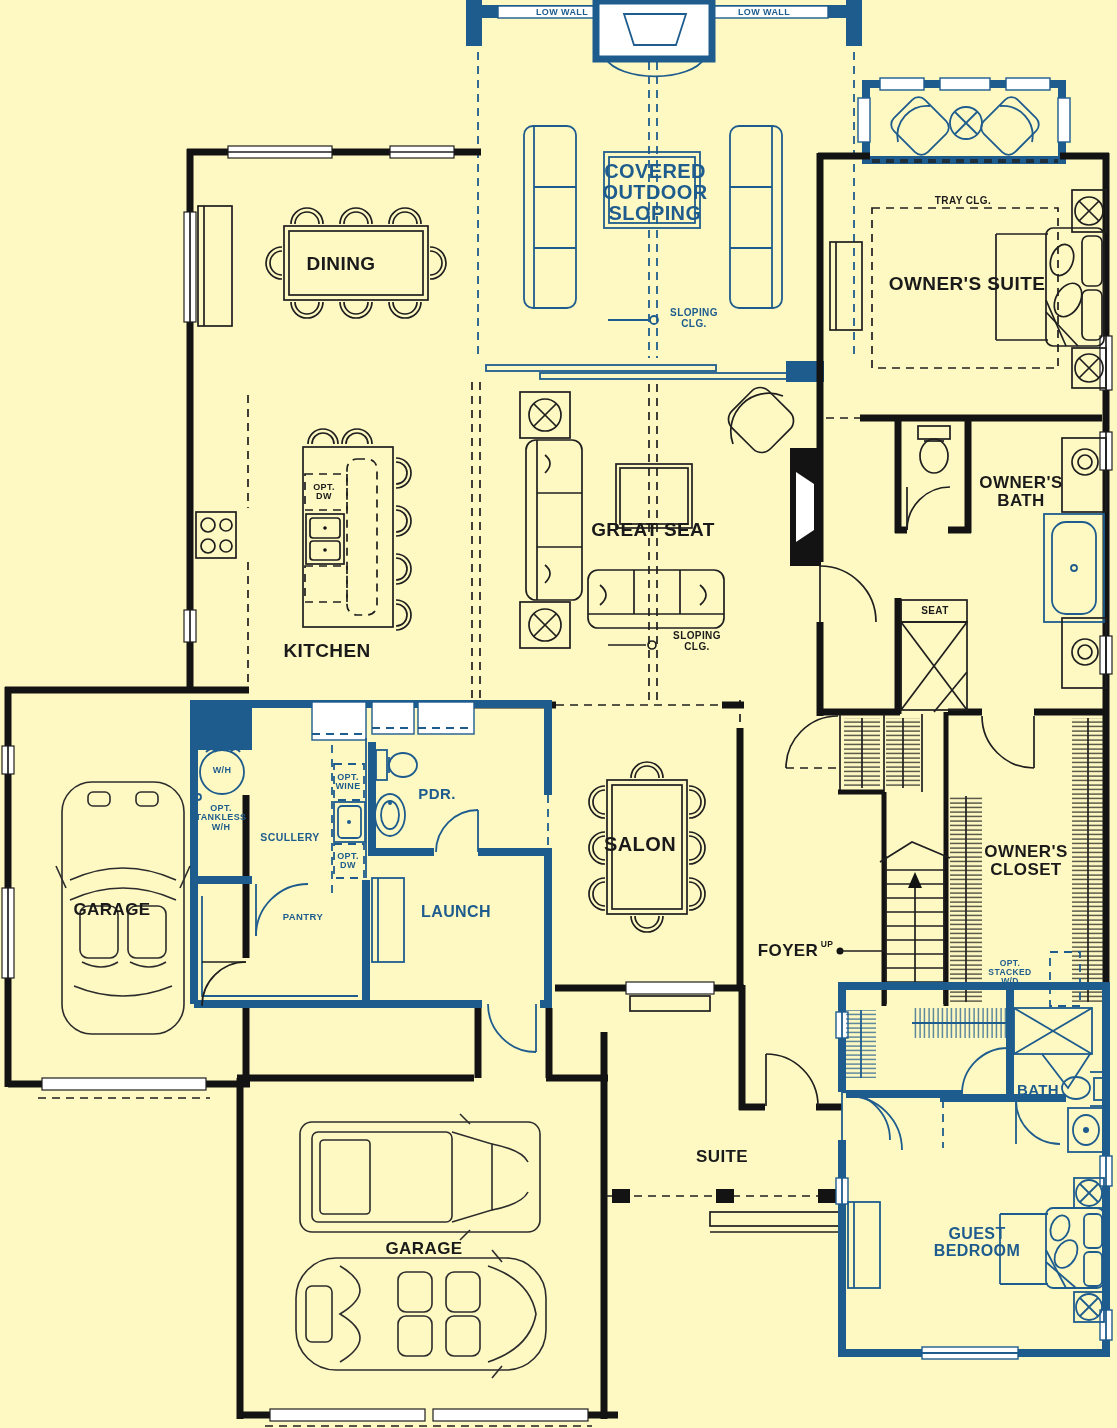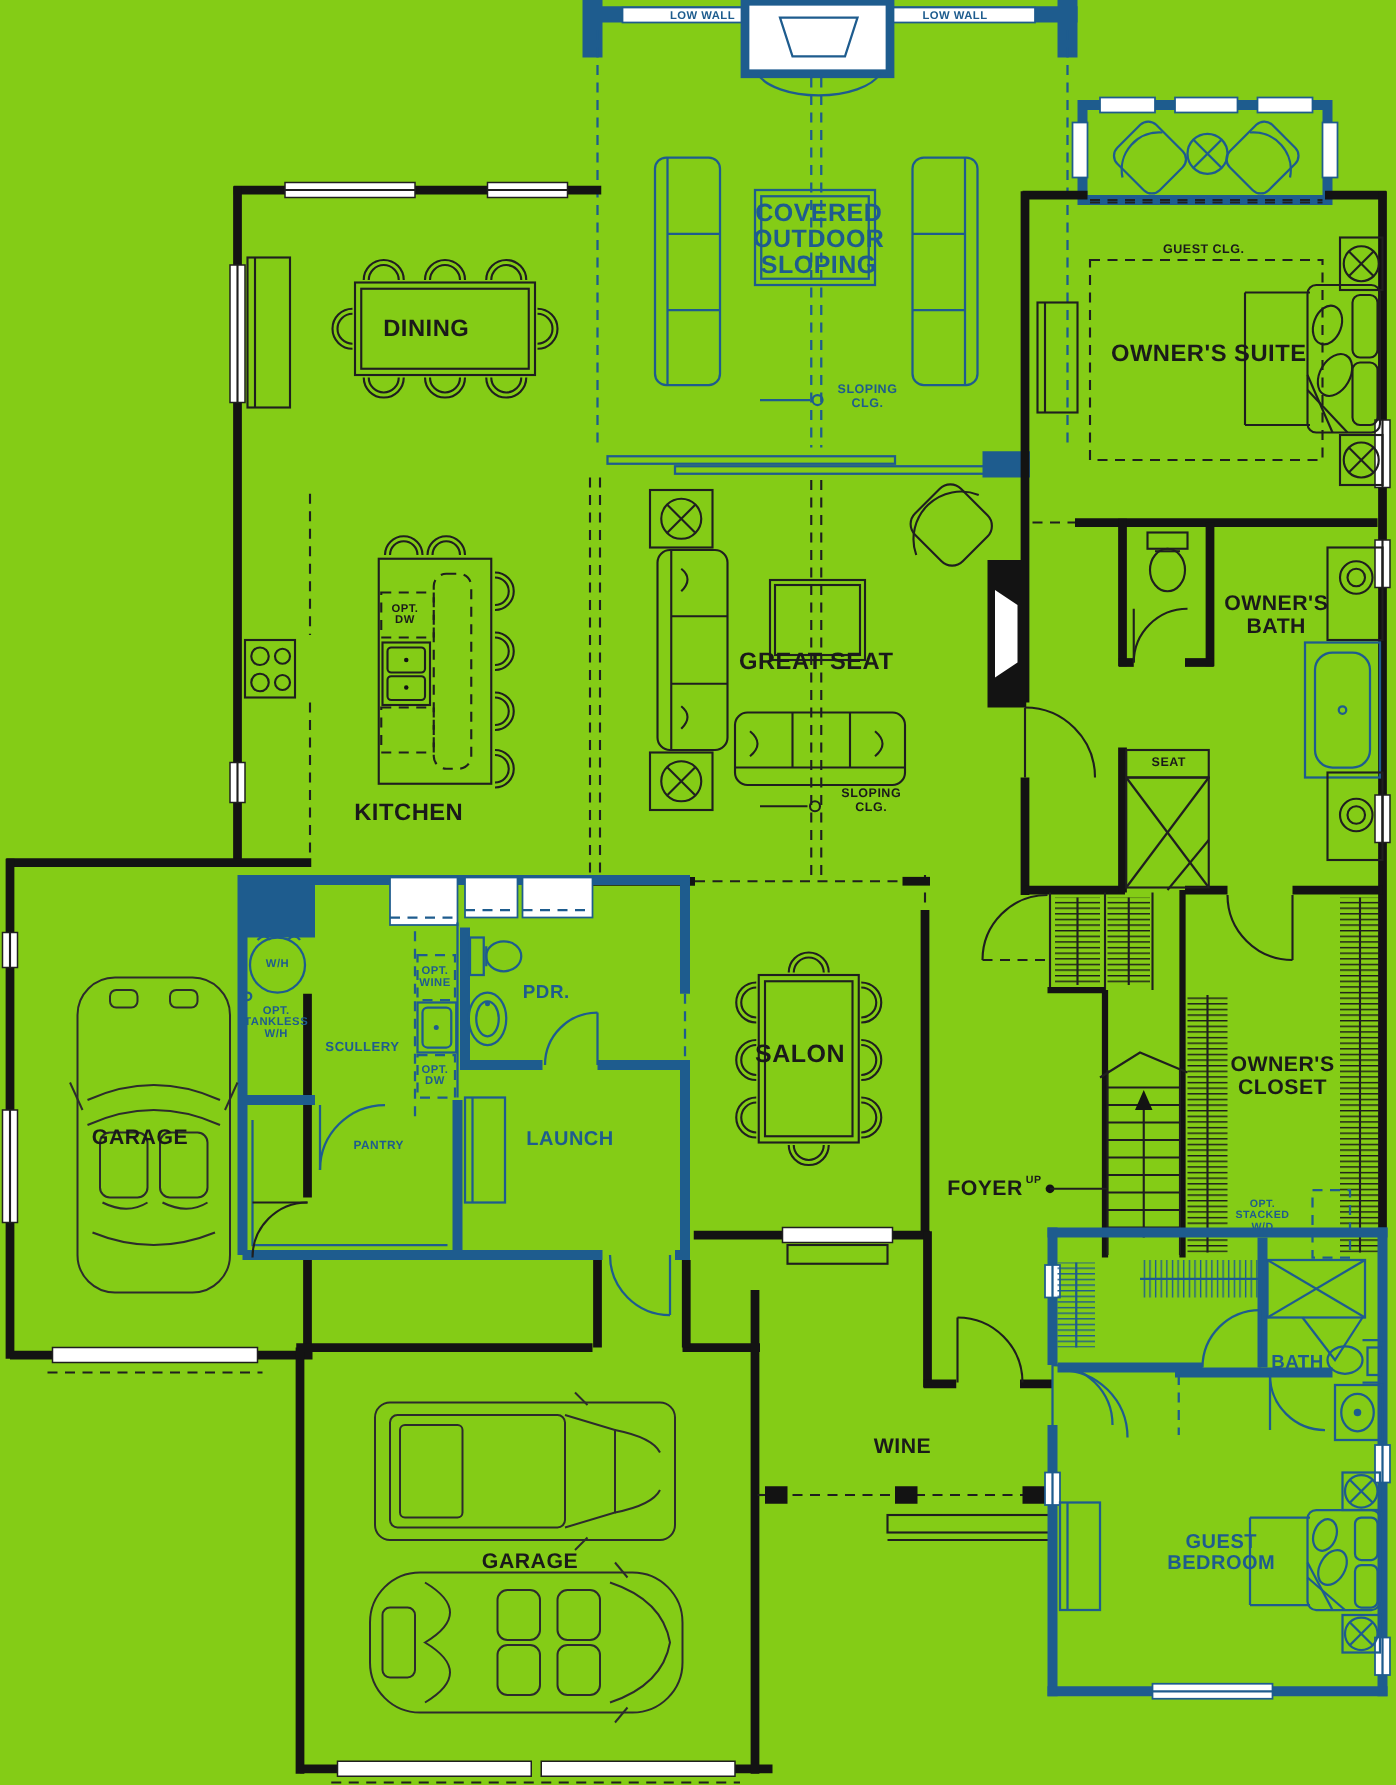--- a/index.html
+++ b/index.html
@@ -1,16 +1,16 @@
 <!DOCTYPE html>
 <html><head>
 <meta charset="utf-8">
 <style>
   html,body{margin:0;padding:0;background:#ffffff;}
-  #plan{position:relative;width:1117px;height:1428px;background:#84cc16;overflow:hidden;
+  #plan{position:relative;width:1117px;height:1428px;background:#fef9c3;overflow:hidden;
         font-family:"Liberation Sans",sans-serif;}
   svg{position:absolute;left:0;top:0;}
   
   .w  {stroke:#131313;stroke-width:7;fill:none;}
   .w5 {stroke:#131313;stroke-width:5;fill:none;}
   .t  {stroke:#1f1f1f;stroke-width:1.7;fill:none;}
   .tf {stroke:#1f1f1f;stroke-width:1.2;fill:#ffffff;}
   .d  {stroke:#1f1f1f;stroke-width:1.7;fill:none;stroke-dasharray:8 6;}
   .wB {stroke:#1e5c8e;stroke-width:8;fill:none;}
   .tB {stroke:#1e5c8e;stroke-width:1.8;fill:none;}
@@ -687,21 +687,21 @@
     <path d="M488,1266 Q530,1280 536,1314 Q530,1348 488,1362"></path>
     <line x1="492" y1="1250" x2="502" y2="1262"></line>
         <line x1="492" y1="1378" x2="502" y2="1366"></line>
   </g>
 </svg>
 
 <div class="lbl blue" style="left:562px;top:13px;font-size:9px;">LOW WALL</div>
 <div class="lbl blue" style="left:764px;top:13px;font-size:9px;">LOW WALL</div>
 <div class="lbl blue wrap" style="left:655px;top:192px;font-size:20px;width:185px;">COVERED OUTDOOR SLOPING</div>
 <div class="lbl blue wrap" style="left:694px;top:318px;font-size:10px;width:58px;">SLOPING CLG.</div>
-<div class="lbl" style="left:963px;top:201px;font-size:10px;">GUEST CLG.</div>
+<div class="lbl" style="left:963px;top:201px;font-size:10px;">TRAY CLG.</div>
 <div class="lbl" style="left:967px;top:284px;font-size:19px;">OWNER'S SUITE</div>
 <div class="lbl" style="left:341px;top:264px;font-size:19px;text-align:right;">DINING</div>
 <div class="lbl" style="left:327px;top:651px;font-size:19px;">KITCHEN</div>
 <div class="lbl wrap" style="left:324px;top:492px;font-size:9px;width:32px;">OPT. DW</div>
 <div class="lbl" style="left:653px;top:530px;font-size:19px;">GREAT SEAT</div>
 <div class="lbl wrap" style="left:697px;top:641px;font-size:10px;width:58px;">SLOPING CLG.</div>
 <div class="lbl wrap" style="left:1021px;top:492px;font-size:17px;width:92px;">OWNER'S BATH</div>
 <div class="lbl" style="left:935px;top:611px;font-size:10px;">SEAT</div>
 <div class="lbl blue" style="left:222px;top:771px;font-size:9px;">W/H</div>
 <div class="lbl blue wrap" style="left:221px;top:818px;font-size:9px;width:62px;">OPT. TANKLESS W/H</div>
@@ -711,17 +711,17 @@
 <div class="lbl blue" style="left:437px;top:794px;font-size:15px;">PDR.</div>
 <div class="lbl blue" style="left:303px;top:917px;font-size:9.5px;">PANTRY</div>
 <div class="lbl blue" style="left:456px;top:912px;font-size:16px;">LAUNCH</div>
 <div class="lbl" style="left:640px;top:844px;font-size:20px;">SALON</div>
 <div class="lbl" style="left:788px;top:951px;font-size:17px;">FOYER</div>
 <div class="lbl" style="left:827px;top:944px;font-size:8.5px;">UP</div>
 <div class="lbl wrap" style="left:1026px;top:861px;font-size:17px;width:95px;">OWNER'S CLOSET</div>
 <div class="lbl blue wrap" style="left:1010px;top:972px;font-size:8.5px;width:56px;">OPT. STACKED W/D</div>
 <div class="lbl" style="left:112px;top:910px;font-size:17px;">GARAGE</div>
 <div class="lbl" style="left:424px;top:1249px;font-size:17px;">GARAGE</div>
-<div class="lbl" style="left:722px;top:1157px;font-size:17px;">WINE</div>
+<div class="lbl" style="left:722px;top:1157px;font-size:17px;">SUITE</div>
 <div class="lbl blue" style="left:1038px;top:1090px;font-size:15px;">BATH</div>
 <div class="lbl blue wrap" style="left:977px;top:1243px;font-size:16px;width:115px;">GUEST BEDROOM</div>
 
 </div>
 
 </body></html>

